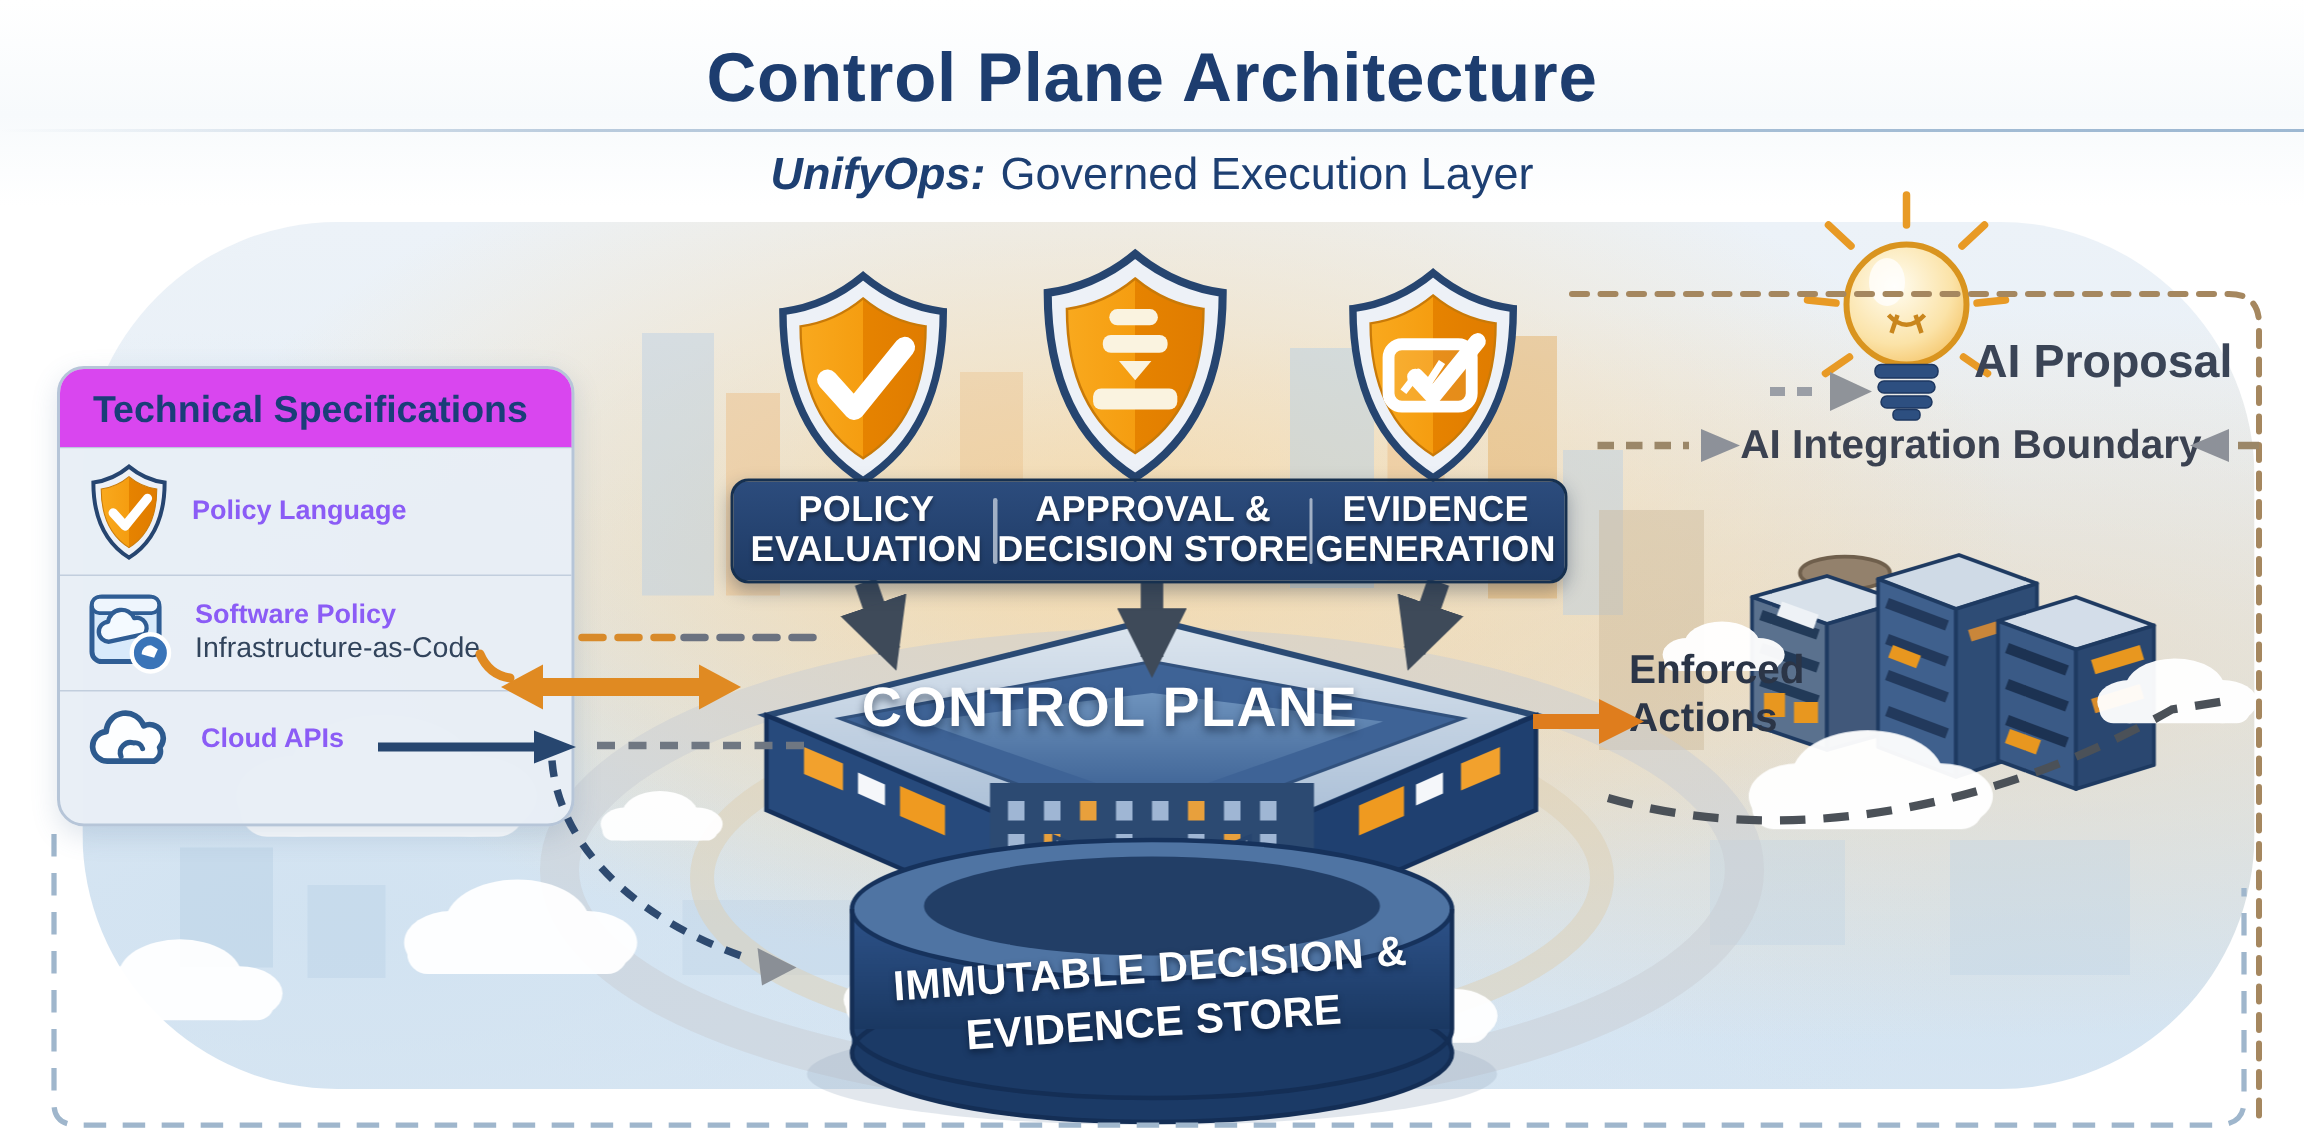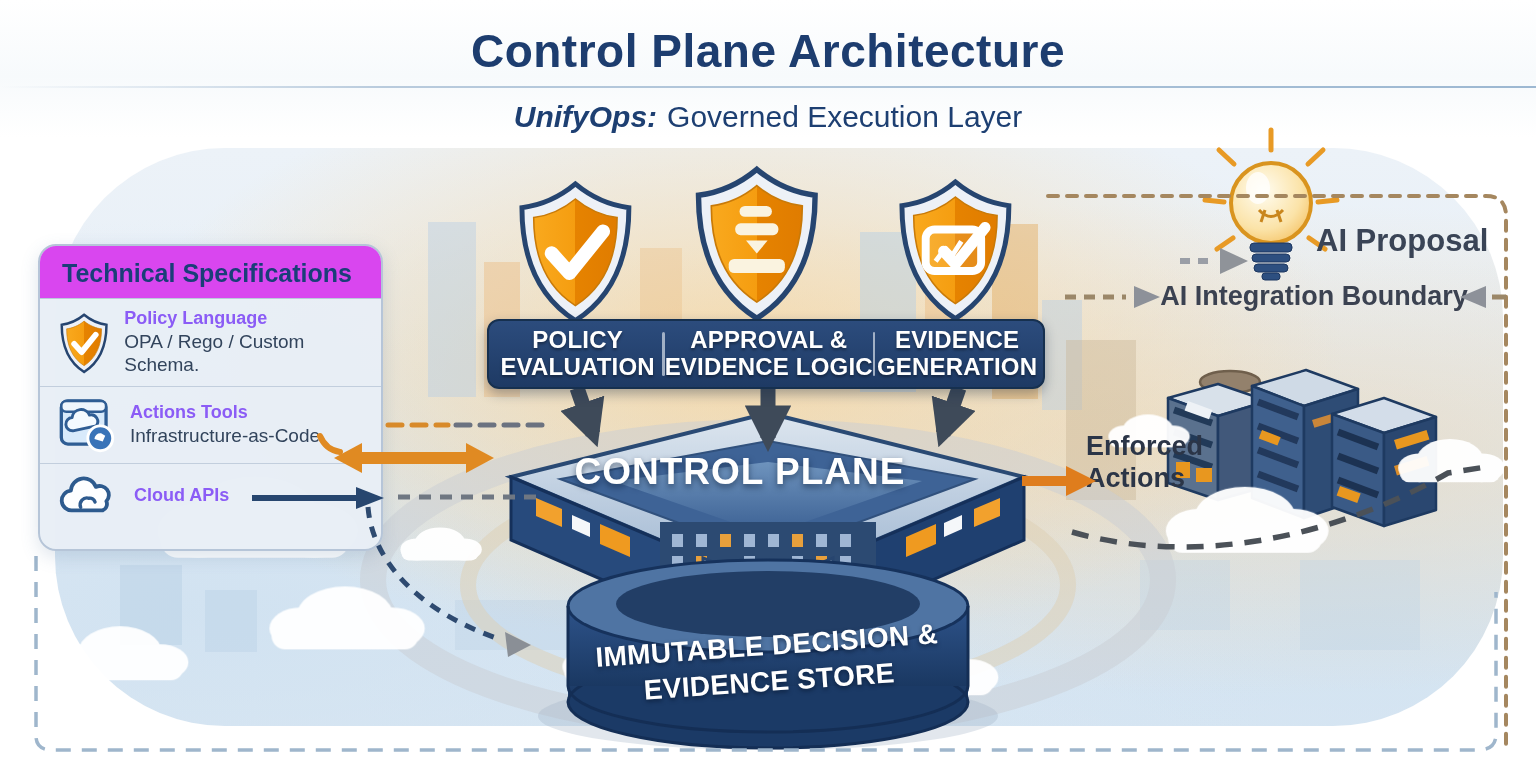--- a/index.html
+++ b/index.html
@@ -303,33 +303,32 @@
         <g transform="translate(3,3)">
           <path d="M60,4 C78,19 98,26 114,28 C114,78 98,118 60,142 C22,118 6,78 6,28 C22,26 42,19 60,4 Z" fill="#edf1f7" stroke="#264570" stroke-width="6"></path>
           <g transform="translate(60,73) scale(0.78) translate(-60,-73)">
             <path d="M60,4 C78,19 98,26 114,28 C114,78 98,118 60,142 C22,118 6,78 6,28 C22,26 42,19 60,4 Z" fill="url(#shieldOrange)" stroke="#c97a08" stroke-width="2"></path>
           </g>
           <path d="M36,74 L54,94 L88,52" stroke="#fff" stroke-width="14" fill="none" stroke-linecap="round" stroke-linejoin="round"></path>
         </g>
       </svg>
       <div class="spec-text">
         <div class="lab">Policy Language</div>
-        <div class="det">OPA / Rego / Custom Schema.</div>
       </div>
     </div>
     <div class="spec-row">
       <svg width="58" height="58" viewBox="0 0 70 70">
         <rect x="4" y="6" width="54" height="52" rx="8" fill="#d8eafb" stroke="#2f5d94" stroke-width="4"></rect>
         <rect x="4" y="6" width="54" height="13" rx="6" fill="#eef5fd" stroke="#2f5d94" stroke-width="3"></rect>
         <path d="M18,42 a8,8 0 0 1 -1,-16 a11,11 0 0 1 21,-3 a8,8 0 0 1 8,13 z" fill="#f4faff" stroke="#2f5d94" stroke-width="3.5" stroke-linejoin="round"></path>
         <circle cx="51" cy="51" r="15" fill="#3a74b8" stroke="#ffffff" stroke-width="3.5"></circle>
         <path d="M44,52 a7,7 0 0 1 8,-7 l5,3 -3,7 z" fill="#ffffff"></path>
       </svg>
       <div class="spec-text">
-        <div class="lab">Actions Tools</div>
+        <div class="lab">Software Policy</div>
         <div class="det">Infrastructure-as-Code</div>
       </div>
     </div>
     <div class="spec-row">
       <svg width="62" height="46" viewBox="0 0 82 58">
         <path d="M19,48 a13,13 0 0 1 -2,-26 a17,17 0 0 1 33,-5 a12,12 0 0 1 14,19 a9,9 0 0 1 -5,12 z" fill="#fdfeff" stroke="#2d5a8e" stroke-width="5" stroke-linejoin="round"></path>
         <path d="M30,44 a9,9 0 0 1 11,-12 a7,7 0 0 1 8,5" fill="none" stroke="#2d5a8e" stroke-width="4.5" stroke-linecap="round"></path>
       </svg>
       <div class="spec-text">
         <div class="lab">Cloud APIs</div>
@@ -338,21 +337,21 @@
   </div>
 
   <div class="txt banner">
     <div class="cell c1">
       <div>POLICY</div>
         <div>EVALUATION</div>
     </div>
     <div class="vdiv"></div>
     <div class="cell c2">
       <div>APPROVAL &amp;</div>
-        <div>EVIDENCE LOGIC</div>
+        <div>DECISION STORE</div>
     </div>
     <div class="vdiv"></div>
     <div class="cell c3">
       <div>EVIDENCE</div>
         <div>GENERATION</div>
     </div>
   </div>
 
   <div class="txt cp-label">CONTROL PLANE</div>
 

